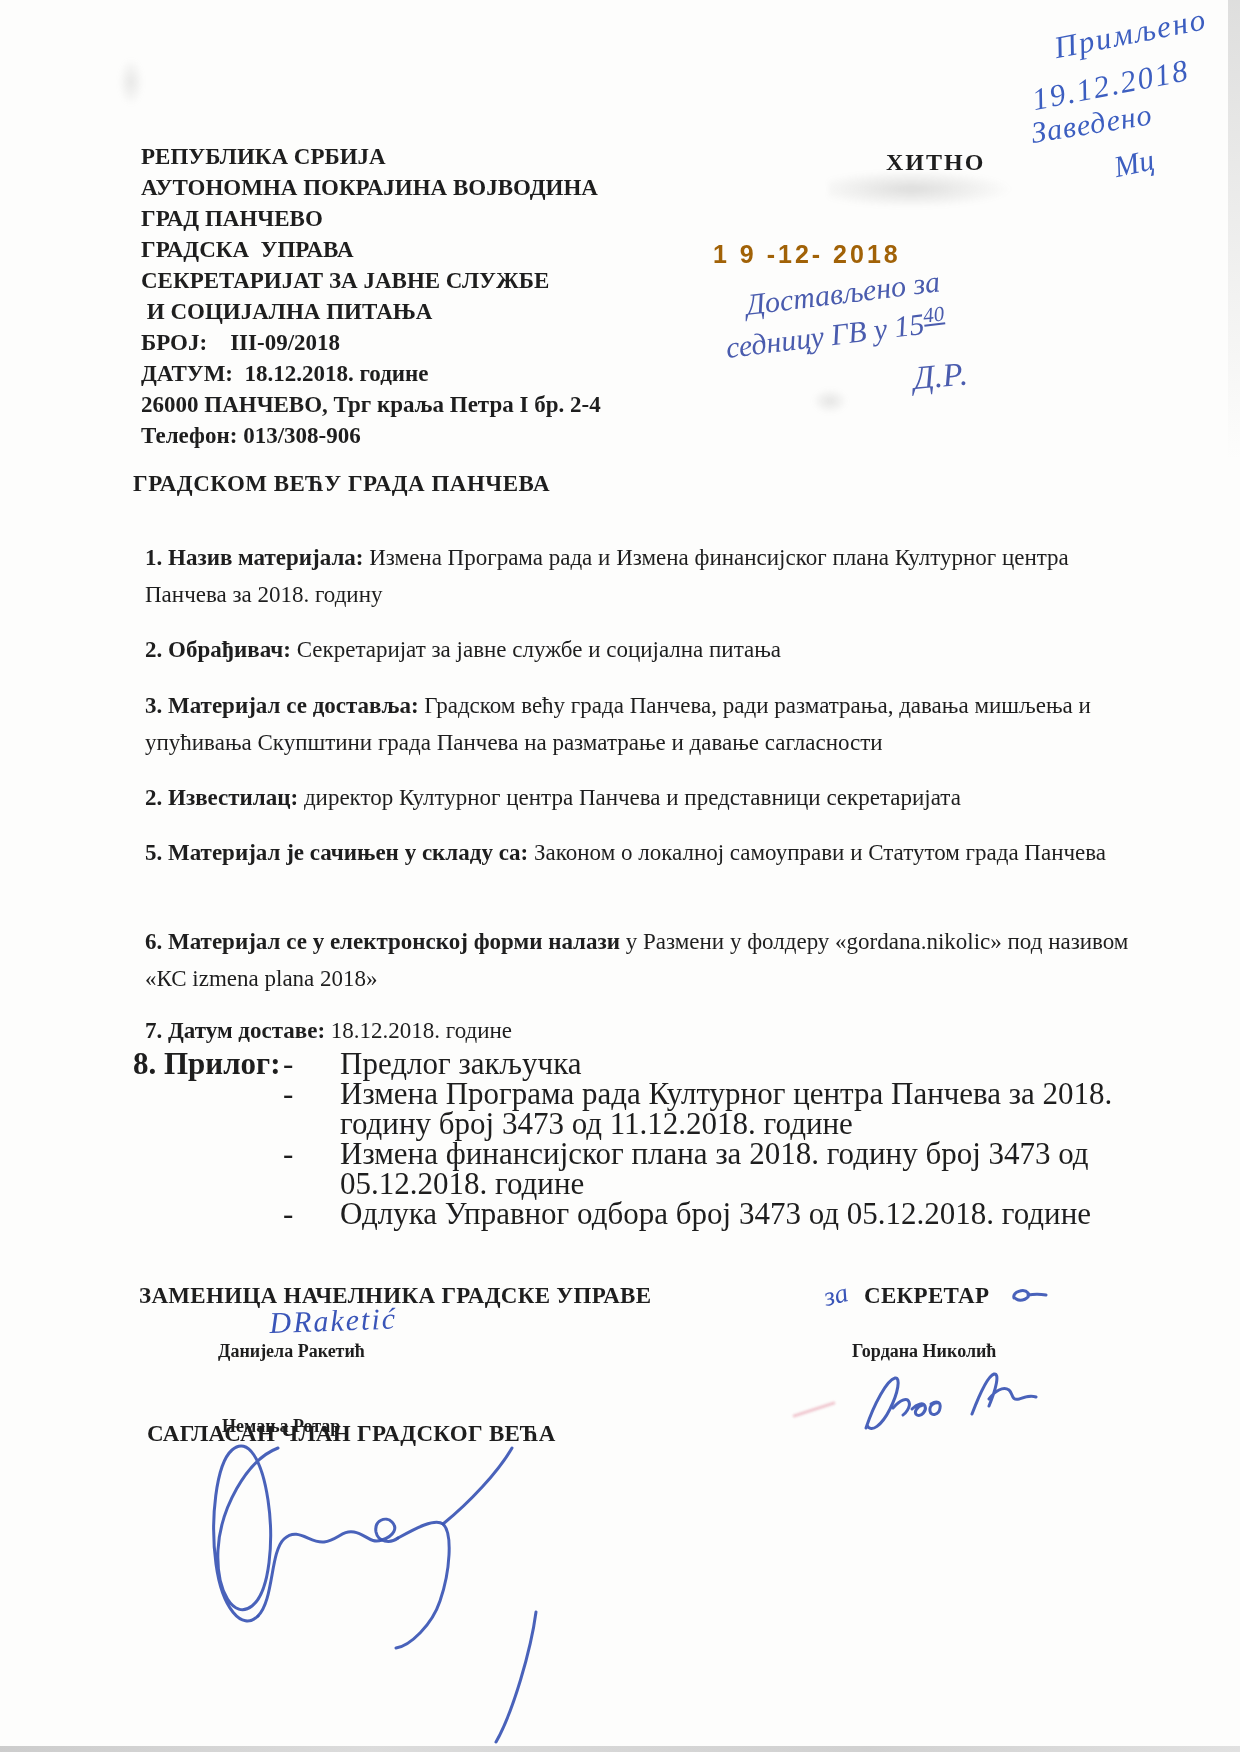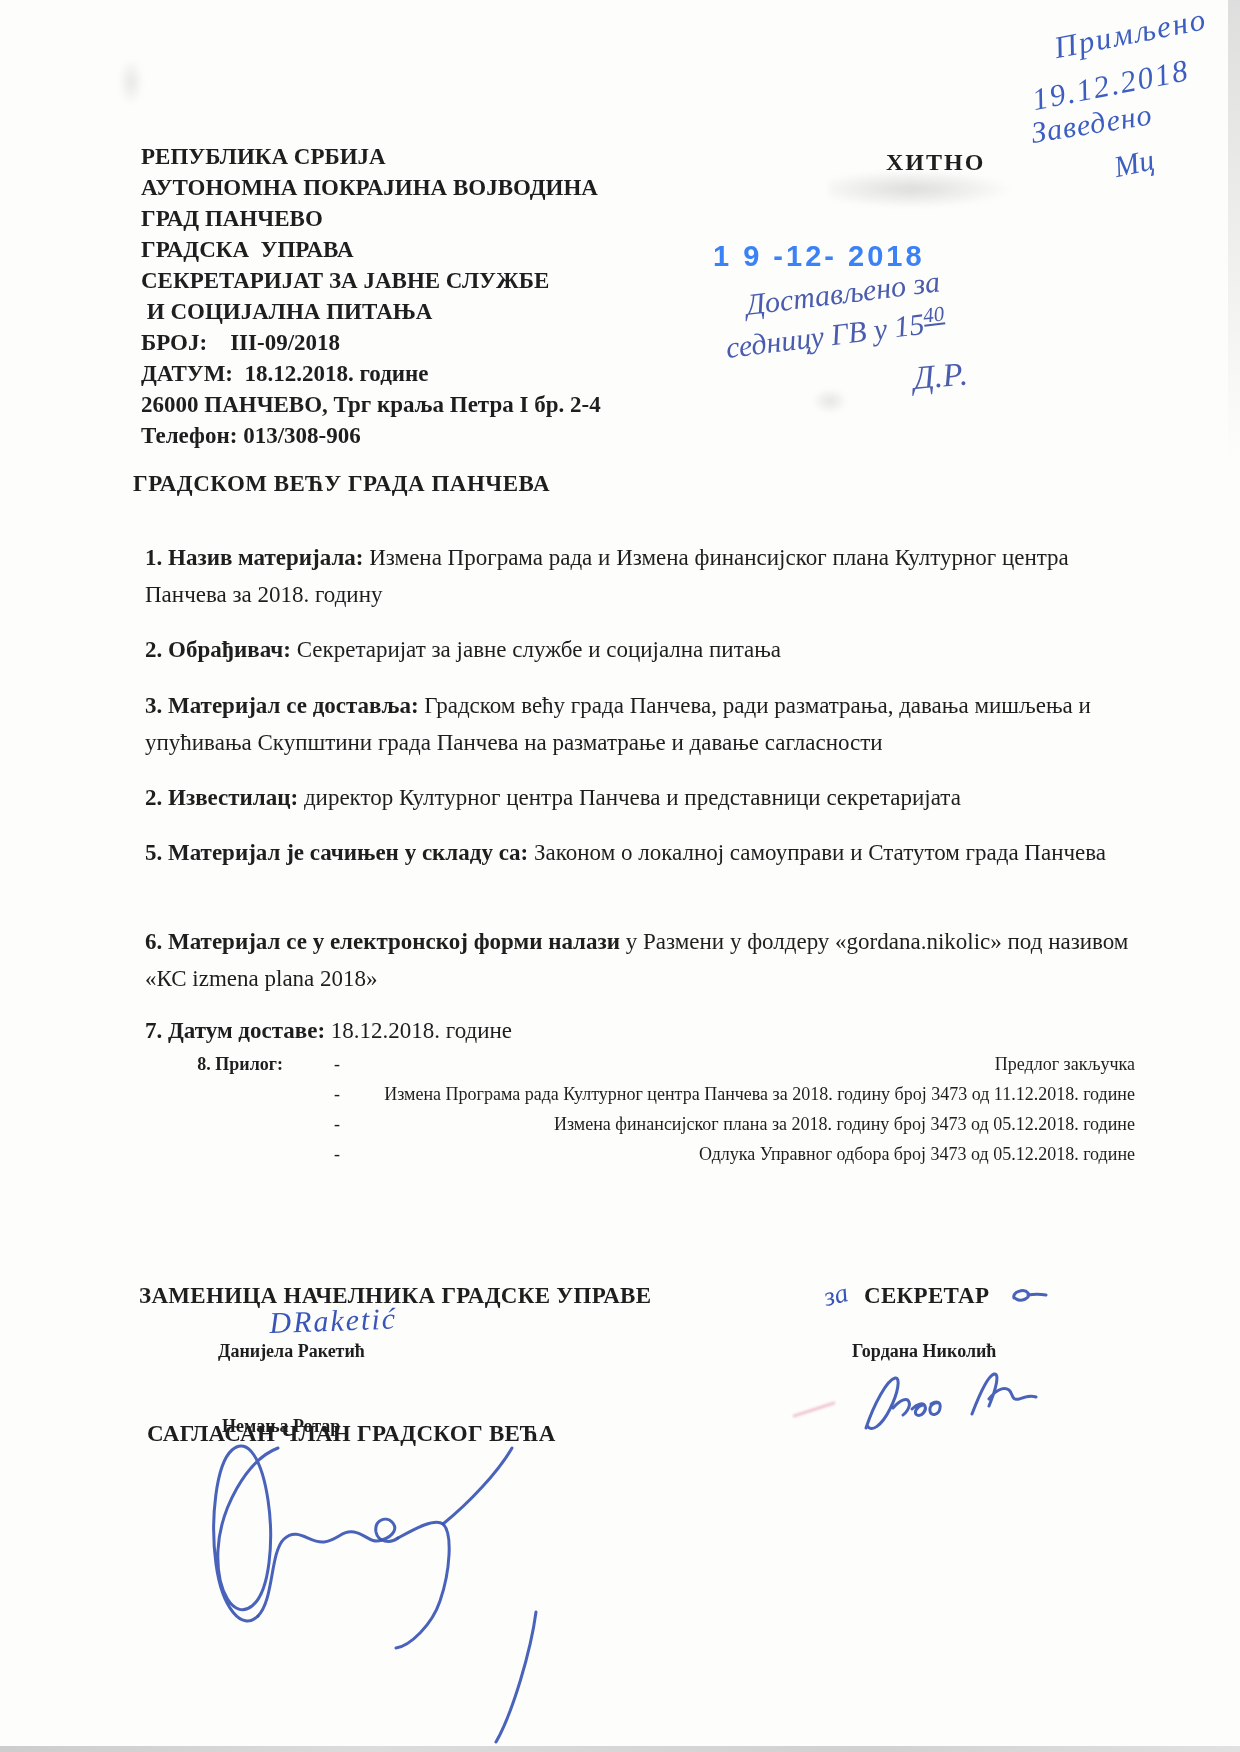--- a/index.html
+++ b/index.html
@@ -9,21 +9,21 @@
     font-family:"Liberation Serif","DejaVu Serif",serif;color:#1e1e1e;
   }
   
   .header{position:absolute;left:133px;top:141px;margin-left:8px;}
   .hline{white-space:pre;font-weight:bold;font-size:23px;line-height:31px;}
   .urgent{position:absolute;left:886px;top:149px;font-weight:bold;font-size:24px;letter-spacing:2px;}
   .recipient{position:absolute;left:133px;top:471px;font-weight:bold;font-size:23px;letter-spacing:.5px;}
   
   .sec{position:absolute;left:133px;width:992px;font-size:23px;line-height:37px;margin:12px;}
   .sec b{font-weight:bold;}
-  .attach{position:absolute;left:133px;top:1049px;width:1002px;font-size:18px;line-height:30px;display:flex;text-align:right;}
+  .attach{position:absolute;left:133px;top:1049px;width:1002px;font-size:31px;line-height:30px;display:flex;}
   .a-label{font-weight:bold;width:150px;flex:none;}
   .a-list{flex:1;}
   .a-item{display:flex;}
   .a-dash{width:57px;flex:none;}
   .a-text{flex:1;}
   
   .sig-title{position:absolute;font-weight:bold;font-size:23px;letter-spacing:.3px;}
   .sig-name{position:absolute;font-weight:bold;font-size:18px;}
   
   .hw{position:absolute;font-style:italic;font-family:"Liberation Serif",serif;
@@ -31,23 +31,23 @@
   .rn1{left:1058px;top:30px;font-size:31px;transform:rotate(-11deg);letter-spacing:2px;}
   .rn2{left:1036px;top:82px;font-size:31px;transform:rotate(-11deg);letter-spacing:2px;}
   .rn3{left:1034px;top:116px;font-size:30px;transform:rotate(-9deg);letter-spacing:1px;}
   .rn4{left:1118px;top:150px;font-size:30px;transform:rotate(-12deg);}
   .dn1{left:748px;top:288px;font-size:30px;transform:rotate(-7deg);color:#4a5cae;}
   .dn2{left:728px;top:328px;font-size:30px;transform:rotate(-7deg);color:#4a5cae;}
   .dn2 sup{font-size:21px;text-decoration:underline;}
   .dn3{left:915px;top:360px;font-size:33px;transform:rotate(-5deg);color:#4a5cae;}
   .draketic{left:270px;top:1306px;font-size:30px;letter-spacing:2px;transform:rotate(-2deg);color:#3a55b8;}
   .za-mark{left:828px;top:1282px;font-size:27px;transform:rotate(-14deg);color:#3a55b8;}
-  .stamp{position:absolute;left:713px;top:240px;color:#3b82f6;
+  .stamp{position:absolute;left:713px;top:240px;color:#a16207;
          font-family:"Liberation Sans","DejaVu Sans",sans-serif;
-         font-weight:bold;font-size:29px;letter-spacing:3px;white-space:pre;}
+         font-weight:bold;font-size:25px;letter-spacing:3px;white-space:pre;}
   
   .inksvg{position:absolute;}
   .inksvg path{fill:none;stroke:#3a55b4;stroke-width:3;stroke-linecap:round;stroke-linejoin:round;opacity:.92;}
   
   .smudge{position:absolute;filter:blur(2px);}
   .smudge1{left:828px;top:170px;width:185px;height:38px;
     background:radial-gradient(ellipse at 45% 50%,rgba(110,110,110,.22),rgba(110,110,110,0) 70%);}
   .smudge2{left:812px;top:388px;width:36px;height:26px;
     background:radial-gradient(ellipse,rgba(120,120,120,.18),rgba(120,120,120,0) 70%);}
   .smudge3{left:118px;top:58px;width:26px;height:48px;

